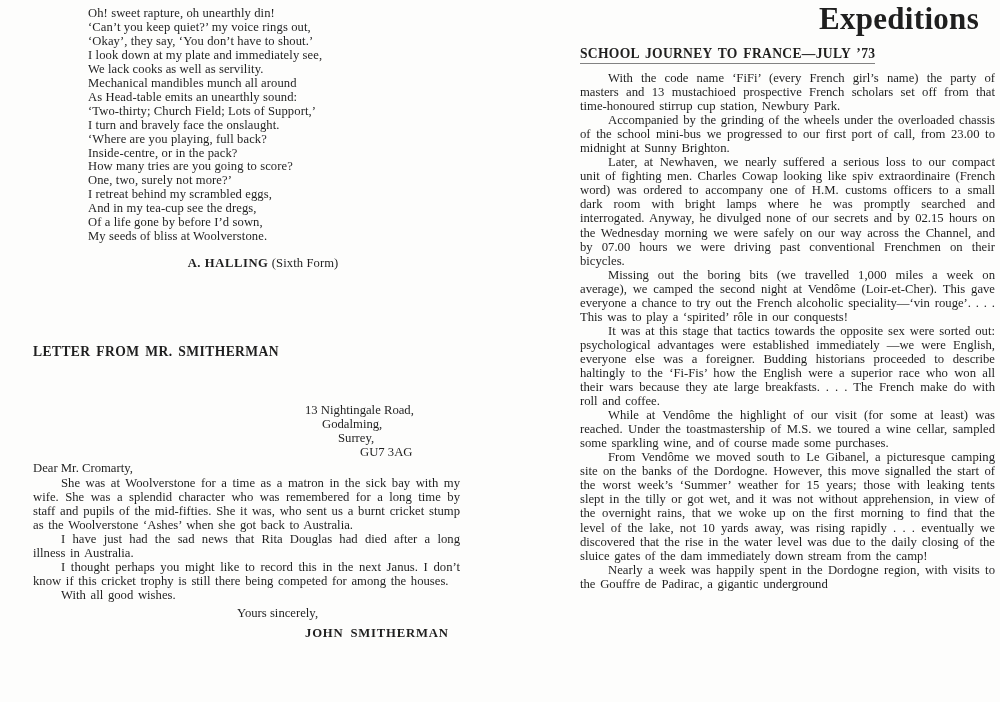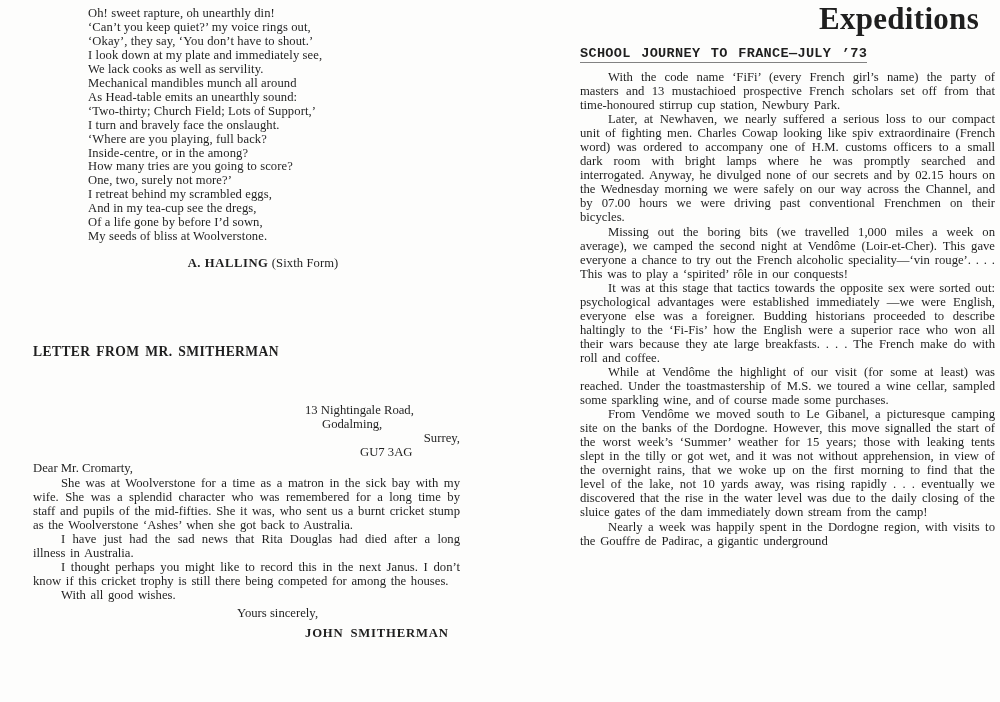--- a/index.html
+++ b/index.html
@@ -53,21 +53,21 @@
     font-size: 13.6px;
     font-weight: bold;
     letter-spacing: 0.4px;
     margin: 0 0 8px 0;
     word-spacing: 2px;
   }
   .address { margin-bottom: 2px; }
   .address-line { white-space: nowrap; }
   .addr-0 { padding-left: 272px; margin-top: 44px; }
   .addr-1 { padding-left: 289px; }
-  .addr-2 { padding-left: 305px; text-align: right; }
+  .addr-2 { padding-left: 305px; }
   .addr-3 { padding-left: 327px; }
   .salutation { margin: 1px 0 0 0; }
   .letter p {
     margin: 0;
     text-align: justify;
     text-indent: 28px;
     word-spacing: 1.5px;
   }
   .letter p.no-justify { text-align: left; }
   .valediction { margin-top: 4px; padding-left: 204px; }
@@ -94,21 +94,20 @@
   }
   .article-heading {
     display: inline-block;
     margin: 10px 0 7px 0;
     font-size: 13.6px;
     font-weight: bold;
     letter-spacing: 0.3px;
     word-spacing: 2px;
     border-bottom: 1px solid rgba(30,30,30,0.55);
     padding-bottom: 1px;
-    font-family: Liberation Mono, monospace;
   }
   .article p {
     margin: 0;
     font-size: 12.7px;
     line-height: 14.05px;
     text-align: justify;
     text-indent: 28px;
     word-spacing: 1.5px;
   }
 </style>
@@ -121,21 +120,21 @@
     <div class="poem-line">Oh! sweet rapture, oh unearthly din!</div>
     <div class="poem-line">‘Can’t you keep quiet?’ my voice rings out,</div>
     <div class="poem-line">‘Okay’, they say, ‘You don’t have to shout.’</div>
     <div class="poem-line">I look down at my plate and immediately see,</div>
     <div class="poem-line">We lack cooks as well as servility.</div>
     <div class="poem-line">Mechanical mandibles munch all around</div>
     <div class="poem-line">As Head-table emits an unearthly sound:</div>
     <div class="poem-line">‘Two-thirty; Church Field; Lots of Support,’</div>
     <div class="poem-line">I turn and bravely face the onslaught.</div>
     <div class="poem-line">‘Where are you playing, full back?</div>
-    <div class="poem-line">Inside-centre, or in the among?</div>
+    <div class="poem-line">Inside-centre, or in the pack?</div>
     <div class="poem-line">How many tries are you going to score?</div>
     <div class="poem-line">One, two, surely not more?’</div>
     <div class="poem-line">I retreat behind my scrambled eggs,</div>
     <div class="poem-line">And in my tea-cup see the dregs,</div>
     <div class="poem-line">Of a life gone by before I’d sown,</div>
     <div class="poem-line">My seeds of bliss at Woolverstone.</div>
     <div class="poem-sig">
       <span class="sig-name">A. HALLING</span><span class="sig-form"> (Sixth Form)</span>
     </div>
   </div>
@@ -159,20 +158,21 @@
 
 </div>
 
 <div class="page right-page">
 
   <h1 class="section-title">Expeditions</h1>
 
   <div class="article">
     <h2 class="article-heading">SCHOOL JOURNEY TO FRANCE—JULY ’73</h2>
     <p>With the code name ‘FiFi’ (every French girl’s name) the party of masters and 13 mustachioed prospective French scholars set off from that time-honoured stirrup cup station, Newbury Park.</p>
+    <p>Accompanied by the grinding of the wheels under the overloaded chassis of the school mini-bus we progressed to our first port of call, from 23.00 to midnight at Sunny Brighton.</p>
     <p>Later, at Newhaven, we nearly suffered a serious loss to our compact unit of fighting men. Charles Cowap looking like spiv extraordinaire (French word) was ordered to accompany one of H.M. customs officers to a small dark room with bright lamps where he was promptly searched and interrogated. Anyway, he divulged none of our secrets and by 02.15 hours on the Wednesday morning we were safely on our way across the Channel, and by 07.00 hours we were driving past conventional Frenchmen on their bicycles.</p>
     <p>Missing out the boring bits (we travelled 1,000 miles a week on average), we camped the second night at Vendôme (Loir-et-Cher). This gave everyone a chance to try out the French alcoholic speciality—‘vin rouge’. . . . This was to play a ‘spirited’ rôle in our conquests!</p>
     <p>It was at this stage that tactics towards the opposite sex were sorted out: psychological advantages were established immediately —we were English, everyone else was a foreigner. Budding historians proceeded to describe haltingly to the ‘Fi-Fis’ how the English were a superior race who won all their wars because they ate large breakfasts. . . . The French make do with roll and coffee.</p>
     <p>While at Vendôme the highlight of our visit (for some at least) was reached. Under the toastmastership of M.S. we toured a wine cellar, sampled some sparkling wine, and of course made some purchases.</p>
     <p>From Vendôme we moved south to Le Gibanel, a picturesque camping site on the banks of the Dordogne. However, this move signalled the start of the worst week’s ‘Summer’ weather for 15 years; those with leaking tents slept in the tilly or got wet, and it was not without apprehension, in view of the overnight rains, that we woke up on the first morning to find that the level of the lake, not 10 yards away, was rising rapidly . . . eventually we discovered that the rise in the water level was due to the daily closing of the sluice gates of the dam immediately down stream from the camp!</p>
     <p>Nearly a week was happily spent in the Dordogne region, with visits to the Gouffre de Padirac, a gigantic underground</p>
   </div>
 
 </div>
 

